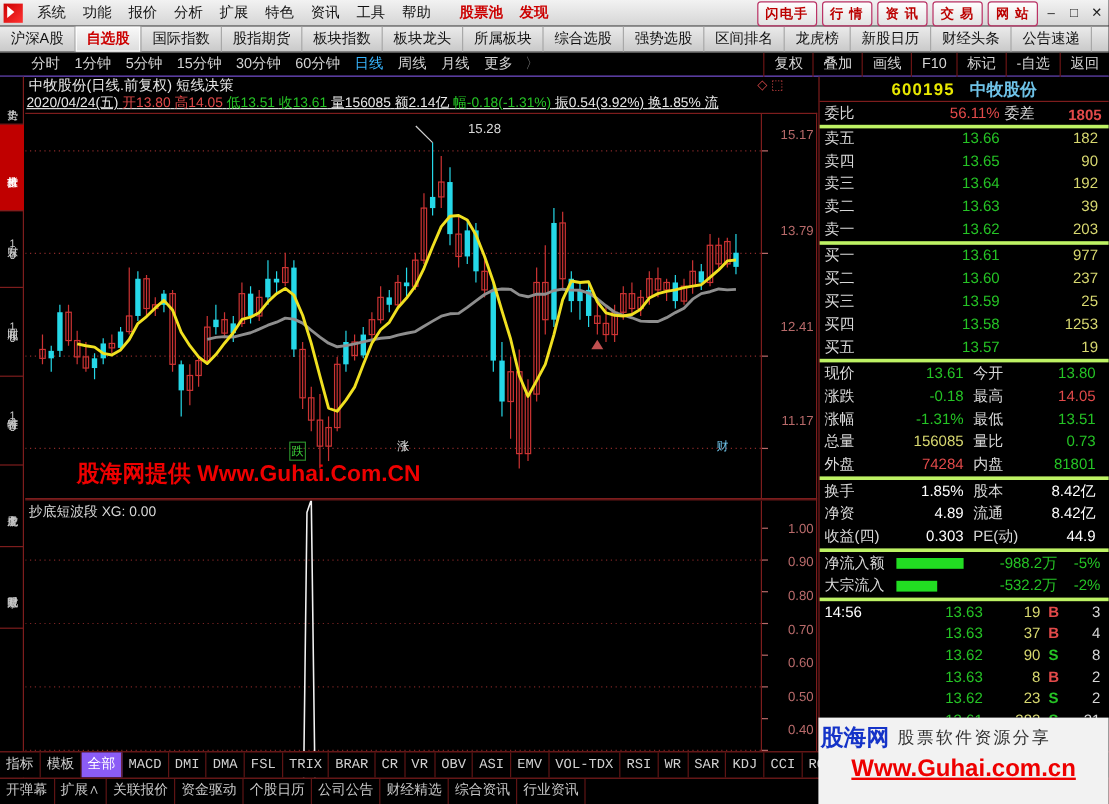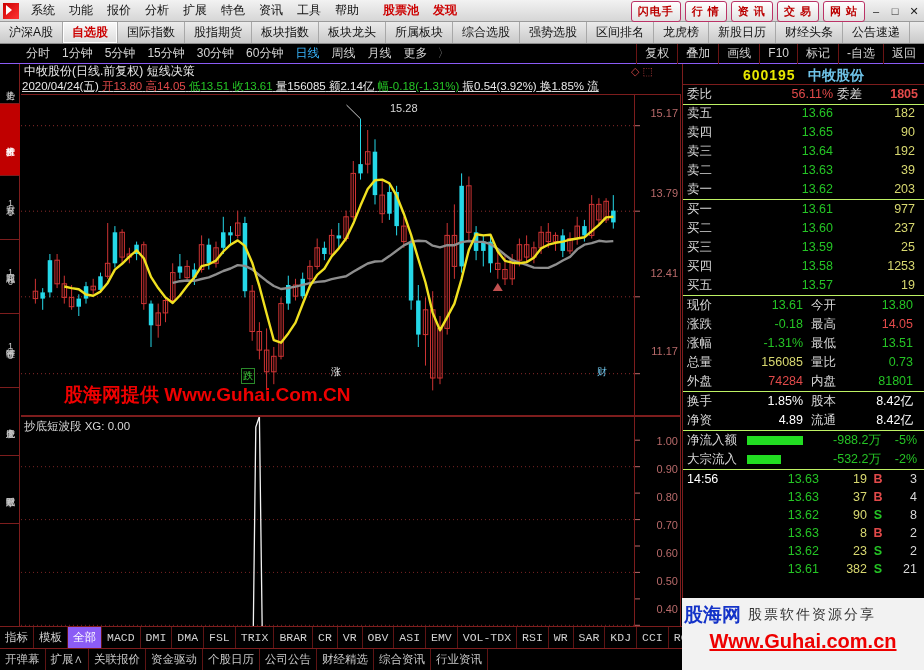--- a/index.html
+++ b/index.html
@@ -122,21 +122,21 @@
   .tag.sell { color:#3bd63b; border:1px solid #2a8a2a; padding:0 1px; }
   .pricetag { position:absolute; font-size:11px; color:#d8d8d8; z-index:8; }
 
   
   .rightpanel { position:absolute; left:682px; top:0; width:242px; height:604px;
     background:#000; border-left:1px solid #7d1d1d; }
   .rp-head { height:21px; line-height:21px; text-align:center;
     border-bottom:1px solid #7d1d1d; }
   .rp-code { color:#e8e800; font-size:14px; font-weight:bold; letter-spacing:1px; }
   .rp-name { color:#6fc3e8; font-size:14px; font-weight:bold; margin-left:8px; }
-  .rowgrp { border-bottom:1px solid #bef264; }
+  .rowgrp { border-bottom:3px solid #bef264; }
   .qrow { height:19px; line-height:19px; font-size:12.5px; display:flex; }
   .qrow .c1 { width:58px; color:#d8d8d8; padding-left:4px; }
   .qrow .c2 { width:92px; text-align:right; }
   .qrow .c3 { width:88px; text-align:right; padding-right:6px; }
   .qrow .half-l { width:58px; color:#d8d8d8; padding-left:4px; }
   .qrow .half-v { width:62px; text-align:right; }
   .qrow .half-l2 { width:52px; color:#d8d8d8; padding-left:8px; }
   .qrow .half-v2 { width:64px; text-align:right; padding-right:6px; }
   .green { color:#25c425; } .red2 { color:#e24a4a; } .yel { color:#d8d870; }
   .white { color:#ffffff; }
@@ -616,20 +616,26 @@
         <div class="half-v white">1.85%</div>
         <div class="half-l2">股本</div>
         <div class="half-v2 white">8.42亿</div>
       </div>
       <div class="qrow">
         <div class="half-l">净资</div>
         <div class="half-v white">4.89</div>
         <div class="half-l2">流通</div>
         <div class="half-v2 white">8.42亿</div>
       </div>
+      <div class="qrow">
+        <div class="half-l">收益(四)</div>
+        <div class="half-v white">0.303</div>
+        <div class="half-l2">PE(动)</div>
+        <div class="half-v2 white">44.9</div>
+      </div>
     </div>
 
     <div class="rowgrp">
       <div class="flowrow">
         <div class="fl">净流入额</div>
         <div class="flowbarwrap">
           <div class="flowbar" id="flowbar0" style="width: 56px;"></div>
         </div>
         <div class="fv">-988.2万</div>
         <div class="fp">-5%</div>

